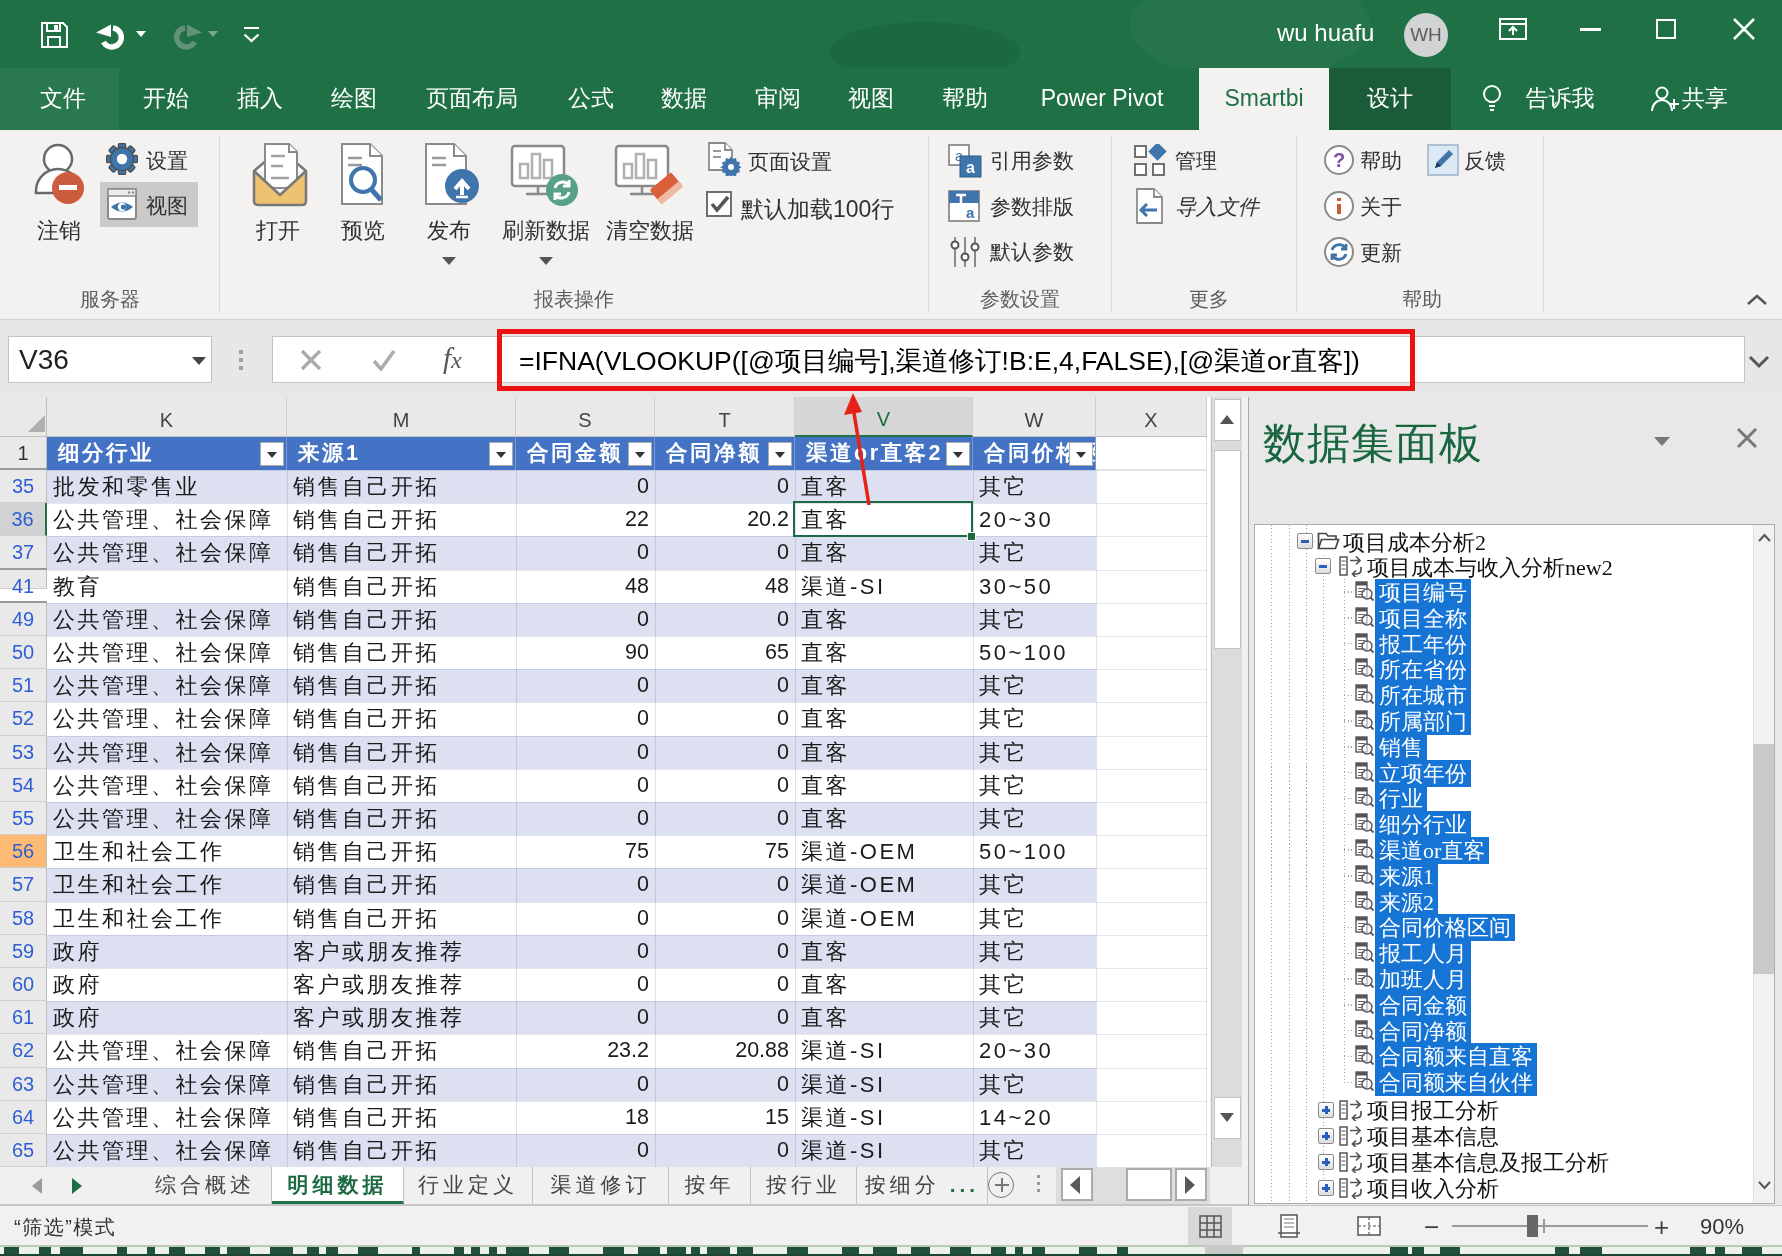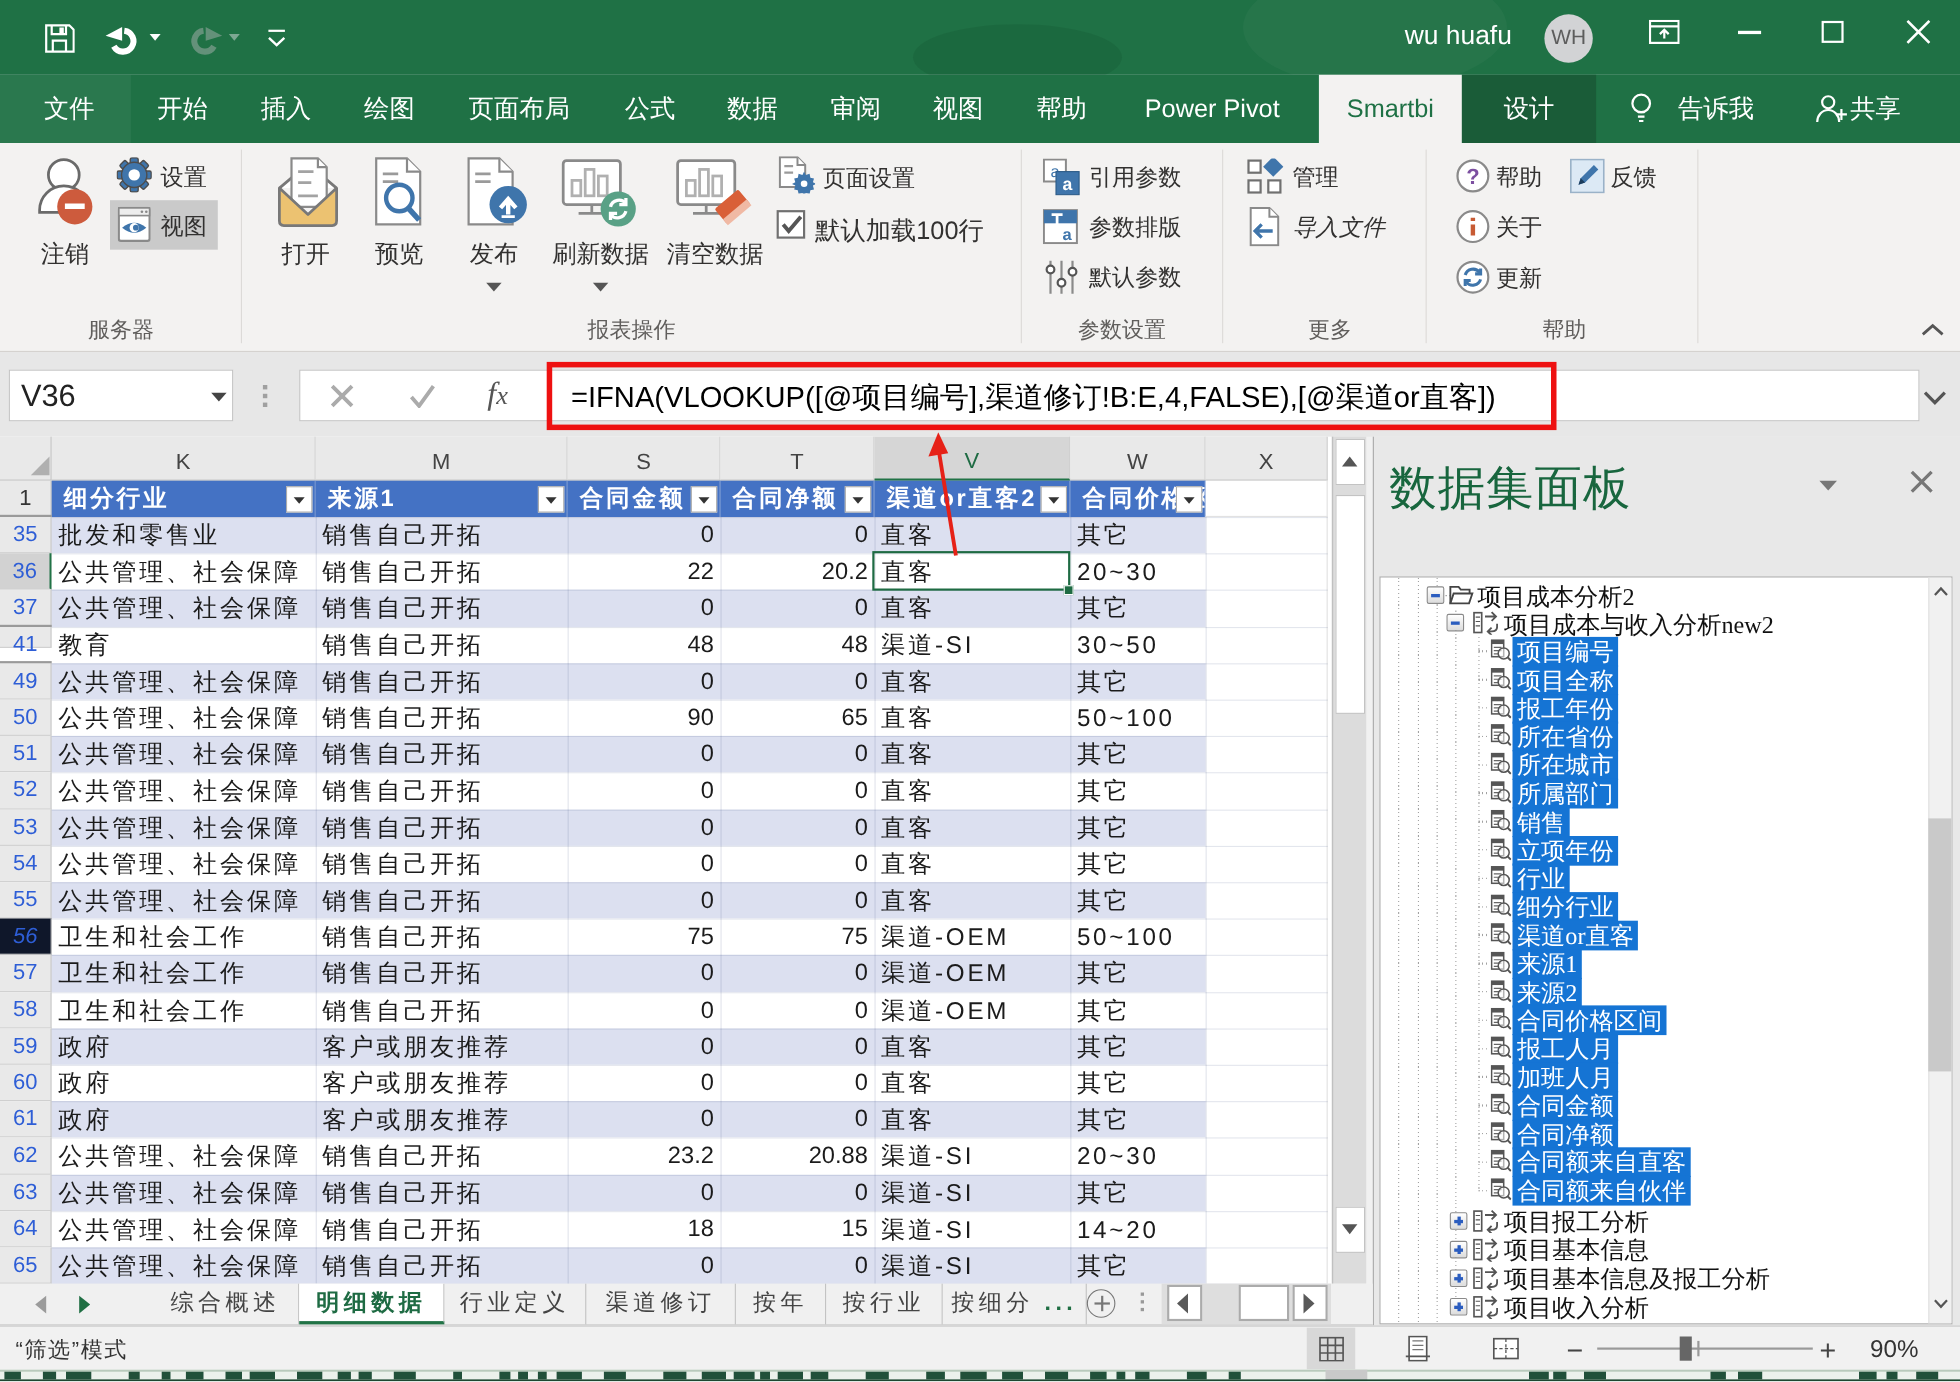--- a/index.html
+++ b/index.html
@@ -438,21 +438,21 @@
 <div class="cell" style="left:795px;top:371.8px;width:178px;">直客</div>
 <div class="cell" style="left:973px;top:371.8px;width:123px;">其它</div>
 <div class="rowg" style="top:405.0px;height:33.2px;line-height:33.2px;background:#e9e9e9;">55</div>
 <div class="abs" style="left:47px;top:405.0px;width:1049px;height:33.2px;background:#dce0f0;"></div>
 <div class="cell" style="left:47px;top:405.0px;width:240px;">公共管理、社会保障</div>
 <div class="cell" style="left:287px;top:405.0px;width:229px;">销售自己开拓</div>
 <div class="cell num" style="left:516px;top:405.0px;width:139px;">0</div>
 <div class="cell num" style="left:655px;top:405.0px;width:140px;">0</div>
 <div class="cell" style="left:795px;top:405.0px;width:178px;">直客</div>
 <div class="cell" style="left:973px;top:405.0px;width:123px;">其它</div>
-<div class="rowg" style="top:438.2px;height:33.2px;line-height:33.2px;background:#0f172a;font-style:italic;">56</div>
+<div class="rowg" style="top:438.2px;height:33.2px;line-height:33.2px;background:#fdba74;">56</div>
 <div class="abs" style="left:47px;top:438.2px;width:1049px;height:33.2px;background:#ffffff;"></div>
 <div class="cell" style="left:47px;top:438.2px;width:240px;">卫生和社会工作</div>
 <div class="cell" style="left:287px;top:438.2px;width:229px;">销售自己开拓</div>
 <div class="cell num" style="left:516px;top:438.2px;width:139px;">75</div>
 <div class="cell num" style="left:655px;top:438.2px;width:140px;">75</div>
 <div class="cell" style="left:795px;top:438.2px;width:178px;">渠道-OEM</div>
 <div class="cell" style="left:973px;top:438.2px;width:123px;">50~100</div>
 <div class="rowg" style="top:471.4px;height:33.2px;line-height:33.2px;background:#e9e9e9;">57</div>
 <div class="abs" style="left:47px;top:471.4px;width:1049px;height:33.2px;background:#dce0f0;"></div>
 <div class="cell" style="left:47px;top:471.4px;width:240px;">卫生和社会工作</div>

